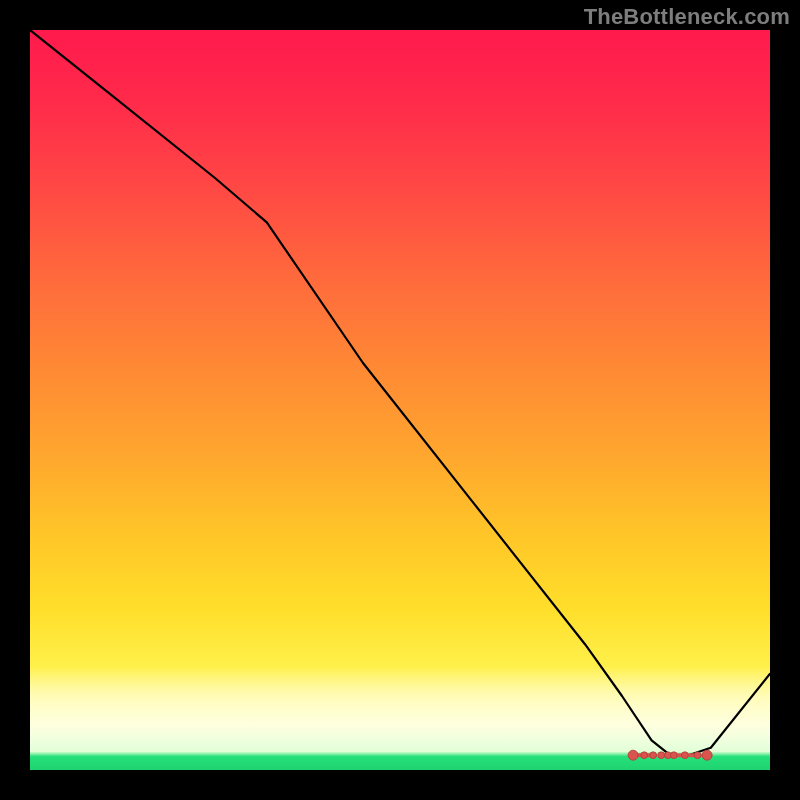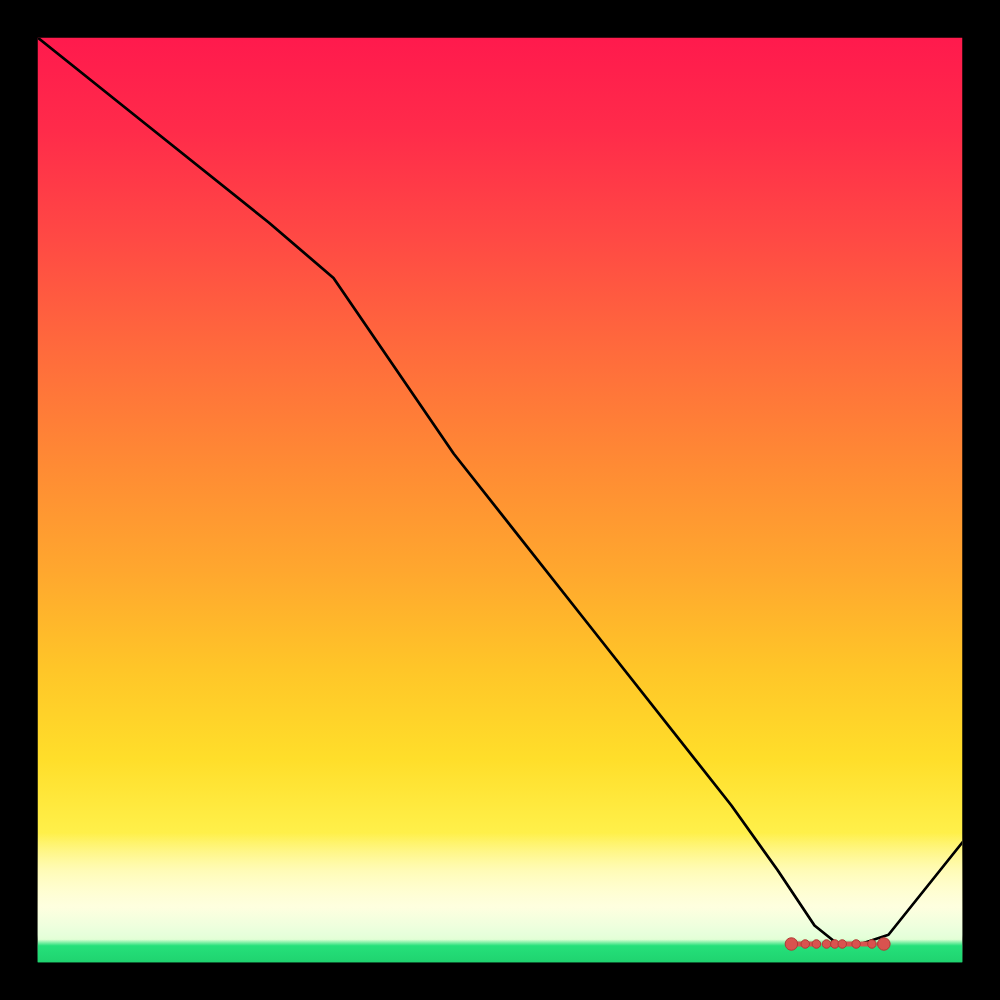--- a/index.html
+++ b/index.html
@@ -88,20 +88,21 @@
     font-size: 22px;
     font-weight: 600;
     letter-spacing: 0.2px;
   }
 </style>
 </head>
 <body>
 
 <div class="frame">
 
+  <div class="attribution">TheBottleneck.com</div>
 
   <div class="plot-area">
     <div class="gradient"></div>
 
     <svg class="curve" viewBox="0 0 740 740" preserveAspectRatio="none">
       <g>
         <path d="M0.0 0.0 L74.0 59.2 L185.0 148.0 L236.8 192.4 L333.0 333.0 L444.0 473.6 L555.0 614.2 L592.0 666.0 L621.6 710.4 L640.1 725.2 L658.6 725.2 L680.8 717.8 L740.0 643.8" id="curvePath"></path>
       </g>
       <g class="markers" id="markersGroup">
           <path class="dash" d="M603.1 725.2 L677.1 725.2" stroke-dasharray="8 6"></path>

